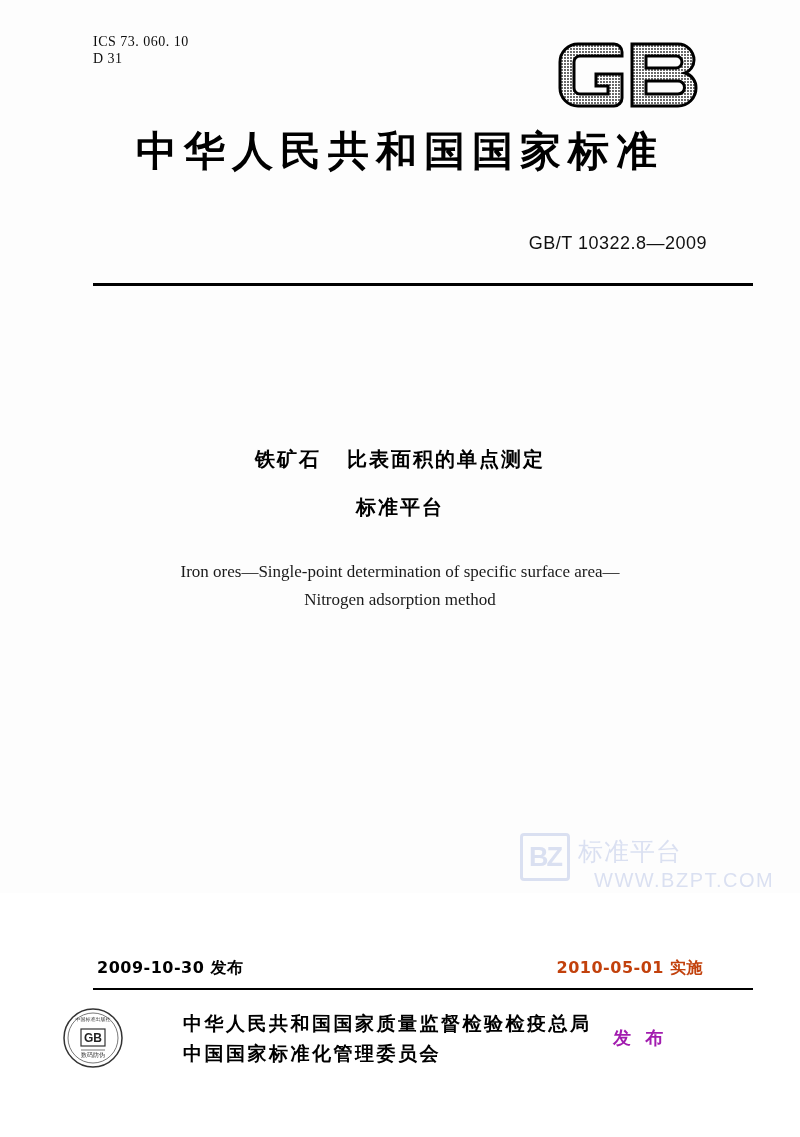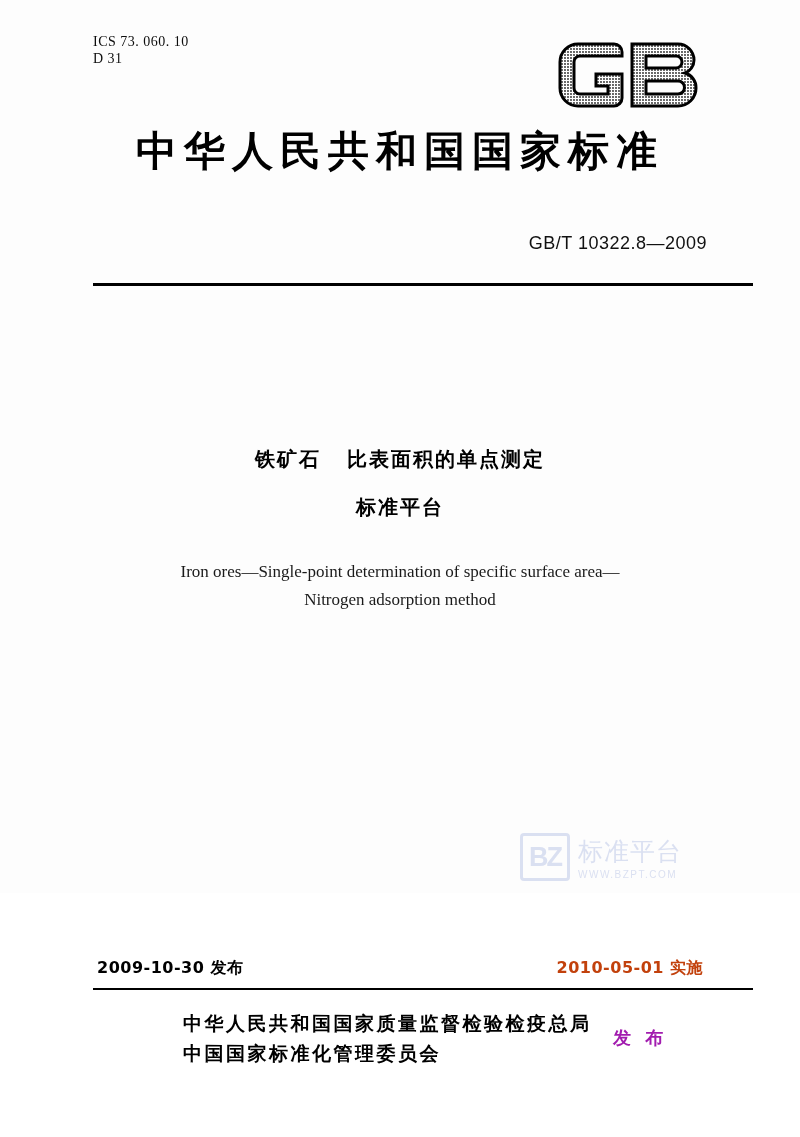--- a/index.html
+++ b/index.html
@@ -152,24 +152,24 @@
     left: 58px;
     top: 2px;
     font-family: "DejaVu Sans", sans-serif;
     font-size: 25px;
     color: #b9c4e6;
     letter-spacing: 1px;
     white-space: nowrap;
   }
   .wm-url {
     position: absolute;
-    left: 58px;
+    left: 74px;
     top: 36px;
     font-family: "Liberation Sans", sans-serif;
-    font-size: 10px;
+    font-size: 20px;
     color: #b9c4e6;
     letter-spacing: 1.5px;
     white-space: nowrap;
   }
 
   
   .date-issue {
     position: absolute;
     left: 97px;
     top: 958px;
@@ -274,20 +274,32 @@
     <div class="wm-badge">
       <div class="wm-badge-inner">BZ</div>
     </div>
     <div class="wm-text">标准平台</div>
     <div class="wm-url">WWW.BZPT.COM</div>
   </div>
 
   <div class="date-issue">2009-10-30 发布</div>
   <div class="date-impl">2010-05-01 实施</div>
 
+  <div class="seal">
+    <svg width="62" height="62" viewBox="0 0 62 62" xmlns="http://www.w3.org/2000/svg">
+      <circle cx="31" cy="31" r="29" fill="none" stroke="#333" stroke-width="1.5"></circle>
+      <circle cx="31" cy="31" r="25" fill="none" stroke="#555" stroke-width="0.8"></circle>
+      <rect x="19" y="22" width="24" height="17" fill="none" stroke="#333" stroke-width="1.2"></rect>
+      <text x="31" y="35" font-family="Liberation Sans, sans-serif" font-size="12" font-weight="bold" text-anchor="middle" fill="#222">GB</text>
+      <path d="M12 26 A22 22 0 0 1 50 26" fill="none" stroke="none"></path>
+      <text x="31" y="14" font-family="DejaVu Sans, sans-serif" font-size="5" text-anchor="middle" fill="#333">中国标准出版社</text>
+      <text x="31" y="50" font-family="DejaVu Sans, sans-serif" font-size="6" text-anchor="middle" fill="#333">数码防伪</text>
+      <line x1="19" y1="43" x2="43" y2="43" stroke="#555" stroke-width="0.8"></line>
+    </svg>
+  </div>
 
   <div class="publisher">
     <div>中华人民共和国国家质量监督检验检疫总局</div>
     <div>中国国家标准化管理委员会</div>
   </div>
   <div class="publish-verb">发 布</div>
 
 </div>
 
 </body></html>

